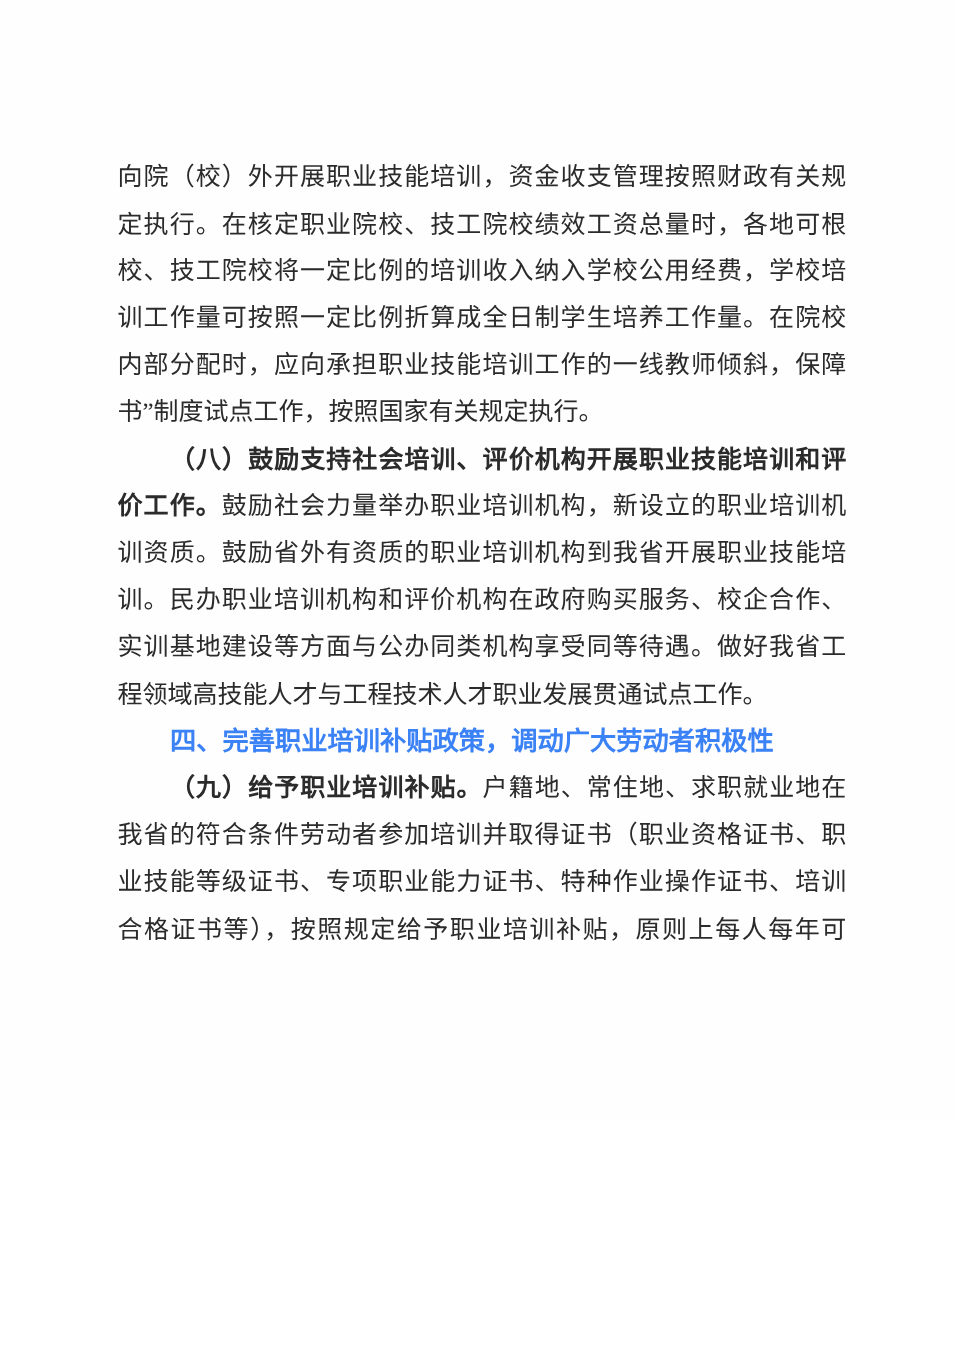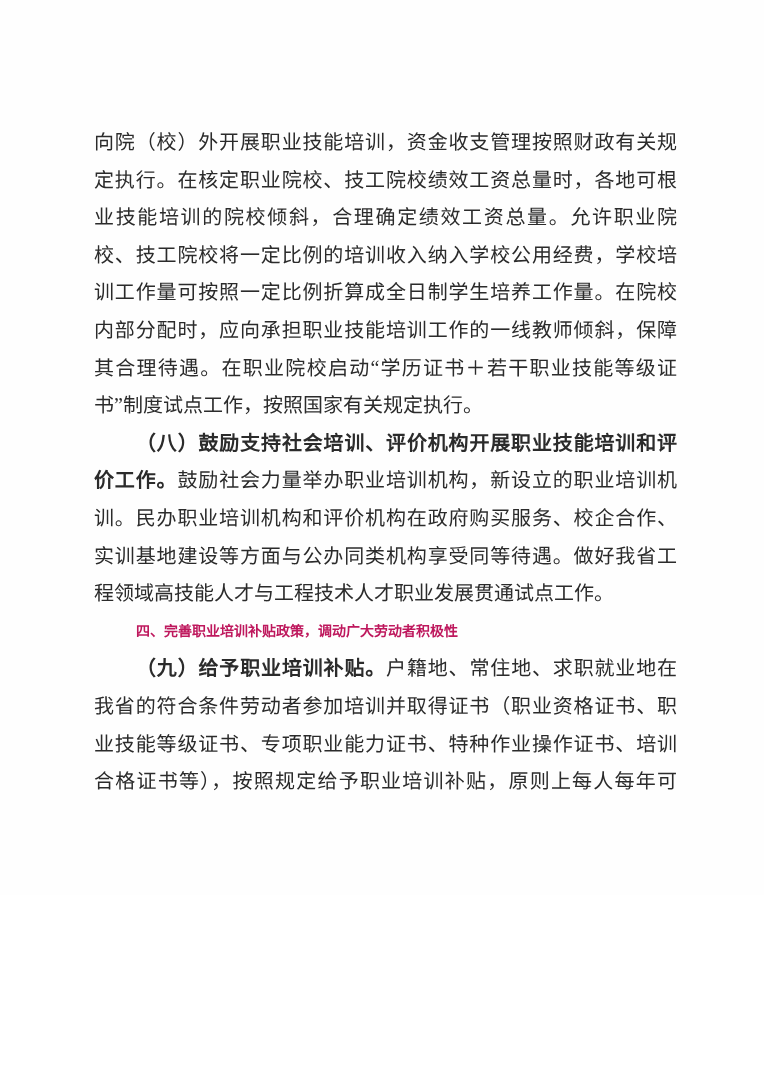--- a/index.html
+++ b/index.html
@@ -32,22 +32,22 @@
   }
   .line.short {
     text-align-last: left;
   }
   .line.indent {
     padding-left: 42px;
   }
   .line.heading {
     font-family: "Liberation Sans", "DejaVu Sans", sans-serif;
     font-weight: bold;
-    font-size: 14px;
-    color: #be185d;
+    font-size: 21px;
+    color: #3b82f6;
     text-align-last: left;
   }
   .seg-bold {
     font-weight: bold;
   }
   .page-number {
     position: absolute;
     top: 957px;
     left: 575px;
     font-family: "Liberation Serif", "DejaVu Serif", serif;
@@ -58,28 +58,27 @@
     white-space: nowrap;
   }
 </style>
 </head>
 <body>
 
 <div class="page">
   <div class="text-block" id="doc-lines">
       <div class="line"><span>向院（校）外开展职业技能培训，资金收支管理按照财政有关规</span></div>
       <div class="line"><span>定执行。在核定职业院校、技工院校绩效工资总量时，各地可根</span></div>
-      <div class="line"><span>业技能培训的院校倾斜，合理确定绩效工资总量。允许职业院</span></div>
       <div class="line"><span>校、技工院校将一定比例的培训收入纳入学校公用经费，学校培</span></div>
       <div class="line"><span>训工作量可按照一定比例折算成全日制学生培养工作量。在院校</span></div>
       <div class="line"><span>内部分配时，应向承担职业技能培训工作的一线教师倾斜，保障</span></div>
-      <div class="line"><span>其合理待遇。在职业院校启动“学历证书＋若干职业技能等级证</span></div>
       <div class="line short"><span>书”制度试点工作，按照国家有关规定执行。</span></div>
       <div class="line indent"><span class="seg-bold">（八）鼓励支持社会培训、评价机构开展职业技能培训和评</span></div>
       <div class="line"><span class="seg-bold">价工作。</span><span>鼓励社会力量举办职业培训机构，新设立的职业培训机</span></div>
+      <div class="line"><span>训资质。鼓励省外有资质的职业培训机构到我省开展职业技能培</span></div>
       <div class="line"><span>训。民办职业培训机构和评价机构在政府购买服务、校企合作、</span></div>
       <div class="line"><span>实训基地建设等方面与公办同类机构享受同等待遇。做好我省工</span></div>
       <div class="line short"><span>程领域高技能人才与工程技术人才职业发展贯通试点工作。</span></div>
       <div class="line short indent heading"><span class="seg-bold">四、完善职业培训补贴政策，调动广大劳动者积极性</span></div>
       <div class="line indent"><span class="seg-bold">（九）给予职业培训补贴。</span><span>户籍地、常住地、求职就业地在</span></div>
       <div class="line"><span>我省的符合条件劳动者参加培训并取得证书（职业资格证书、职</span></div>
       <div class="line"><span>业技能等级证书、专项职业能力证书、特种作业操作证书、培训</span></div>
       <div class="line"><span>合格证书等），按照规定给予职业培训补贴，原则上每人每年可</span></div>
     </div>
   <div class="page-number">— 5 —</div>

